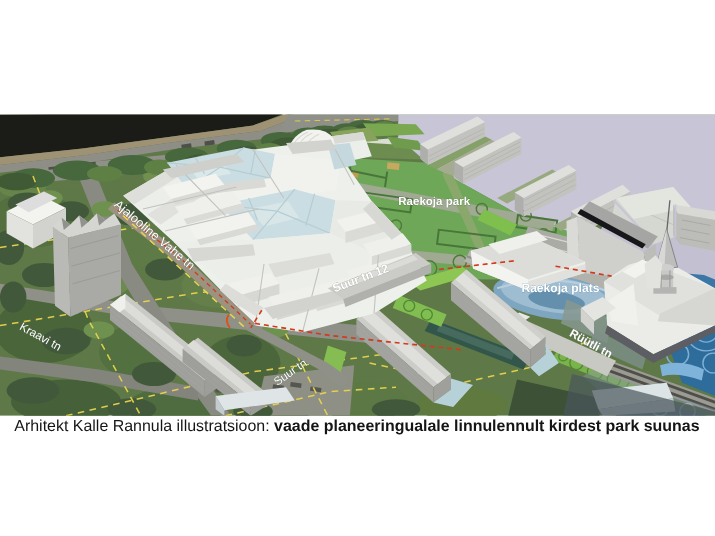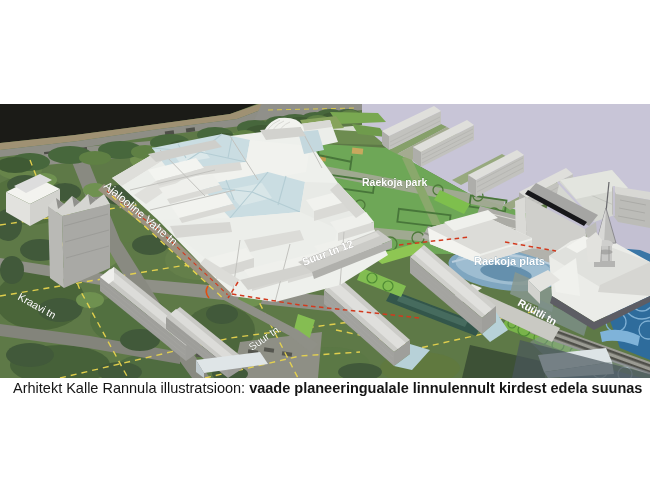--- a/index.html
+++ b/index.html
@@ -465,14 +465,14 @@
 <g font-family="Liberation Sans, sans-serif" fill="#ffffff">
  <text x="103" y="187" font-size="11.5" transform="rotate(40 103 187)" stroke="#4c5a44" stroke-width="0.35" paint-order="stroke">Ajalooline Vahe tn</text>
  <text x="362" y="186" font-size="10.5" font-weight="bold" stroke="#47663c" stroke-width="0.35" paint-order="stroke">Raekoja park</text>
  <text x="304" y="266" font-size="11" font-weight="bold" transform="rotate(-21 304 266)" stroke="#8a8a86" stroke-width="0.35" paint-order="stroke">Suur tn 12</text>
  <text x="474" y="265" font-size="11" font-weight="bold" stroke="#5a87a5" stroke-width="0.35" paint-order="stroke">Raekoja plats</text>
  <text x="517" y="305" font-size="10.5" font-weight="bold" transform="rotate(29 517 305)" stroke="#77777d" stroke-width="0.35" paint-order="stroke">Rüütli tn</text>
  <text x="17" y="299" font-size="10.5" transform="rotate(29 17 299)" stroke="#4c5a44" stroke-width="0.35" paint-order="stroke">Kraavi tn</text>
  <text x="252" y="351" font-size="10.5" transform="rotate(-35 252 351)" stroke="#4c5a44" stroke-width="0.35" paint-order="stroke">Suur tn</text>
 </g>
 </svg>
-<div class="cap">Arhitekt Kalle Rannula illustratsioon: <b>vaade planeeringualale linnulennult kirdest edela suunas</b></div>
+<div class="cap">Arhitekt Kalle Rannula illustratsioon: <b>vaade planeeringualale linnulennult kirdest park suunas</b></div>
 </div>
 
 </body></html>

